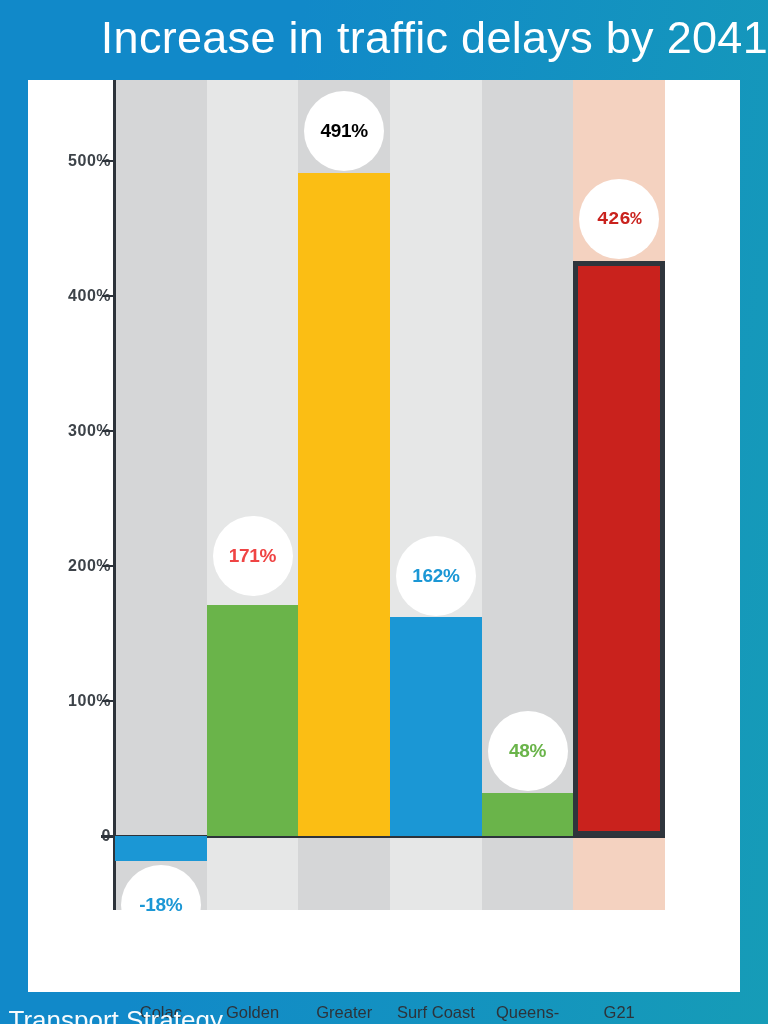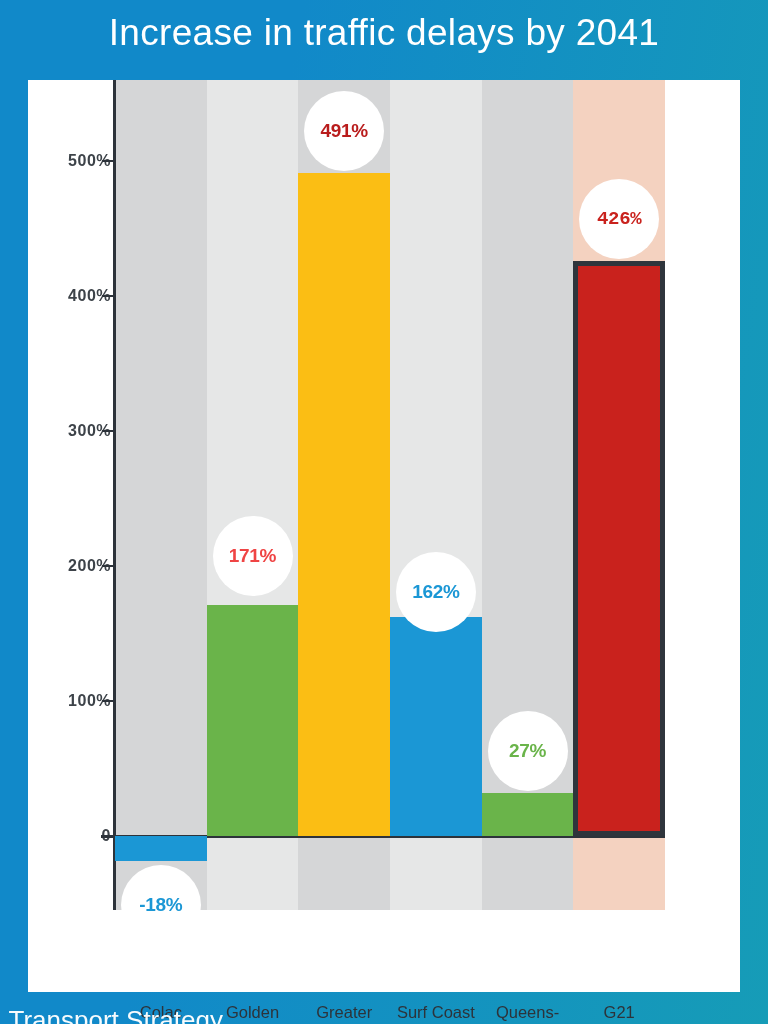--- a/index.html
+++ b/index.html
@@ -10,23 +10,23 @@
   }
   body {
     background: linear-gradient(100deg, #1189c9 0%, #1189c9 32%, #169cb7 100%);
     position: relative;
   }
 
   
   .title {
     position: absolute;
     top: 12px; left: 0; right: 0;
-    text-align: center;
+    text-align: right;
     color: #ffffff;
-    font-size: 37px;
+    font-size: 45px;
     font-weight: 400;
     letter-spacing: 0.3px;
     font-family: "Liberation Sans", sans-serif;
   }
 
   
   .card {
     position: absolute;
     left: 28px; top: 80px;
     width: 712px; height: 912px;
@@ -159,23 +159,23 @@
         <div class="bar" style="left: 0px; top: 755.772px; width: 91.6667px; height: 25.6423px; background: rgb(27, 151, 213);"></div>
         <div class="bar" style="left: 91.6667px; top: 524.992px; width: 91.6667px; height: 230.78px; background: rgb(106, 180, 74);"></div>
         <div class="bar" style="left: 183.333px; top: 93.122px; width: 91.6667px; height: 662.65px; background: rgb(251, 190, 20);"></div>
         <div class="bar" style="left: 275px; top: 537.138px; width: 91.6667px; height: 218.634px; background: rgb(27, 151, 213);"></div>
         <div class="bar" style="left: 366.667px; top: 712.585px; width: 91.6667px; height: 43.187px; background: rgb(106, 180, 74);"></div>
         <div class="bar outlined" style="left: 458.333px; top: 180.846px; width: 91.6667px; height: 574.927px; background: rgb(201, 34, 29); border-color: rgb(47, 53, 60);"></div>
       </div>
     <div id="bubbles">
         <div class="bubble" style="left: 45.8333px; top: 825.415px; color: rgb(27, 151, 213);">-18%</div>
         <div class="bubble" style="left: 137.5px; top: 476px; color: #ef4444;">171%</div>
-        <div class="bubble" style="left: 229.167px; top: 51.122px; color: #b91c1c;">491%</div>
-        <div class="bubble" style="left: 320.833px; top: 512px; color: rgb(27, 151, 213);">162%</div>
-        <div class="bubble" style="left: 412.5px; top: 670.585px; color: rgb(106, 180, 74);">27%</div>
+        <div class="bubble" style="left: 229.167px; top: 51.122px; color: #000000;">491%</div>
+        <div class="bubble" style="left: 320.833px; top: 496px; color: rgb(27, 151, 213);">162%</div>
+        <div class="bubble" style="left: 412.5px; top: 670.585px; color: rgb(106, 180, 74);">48%</div>
         <div class="bubble" style="left: 504.167px; top: 138.846px; color: rgb(201, 34, 29); font-family: Liberation Mono, monospace;">426%</div>
       </div>
   </div>
 
   <div class="xlabels" id="xlabels">
       <div class="xlabel">Colac
 Otway</div>
       <div class="xlabel">Golden
 Plains</div>
       <div class="xlabel">Greater

